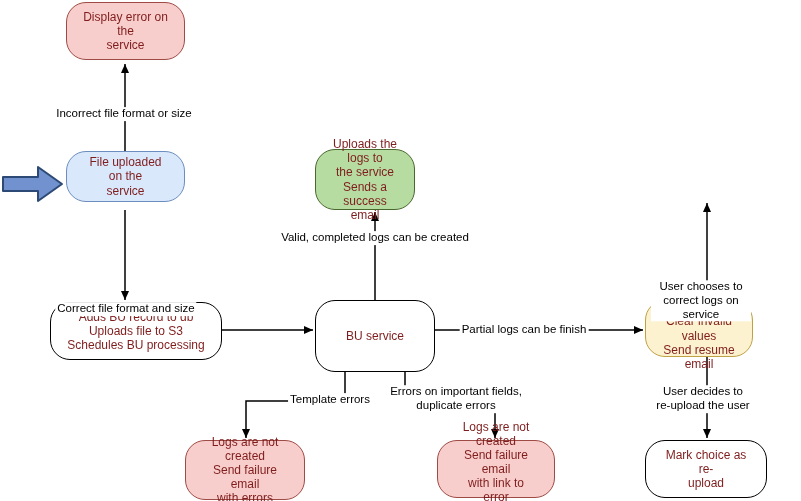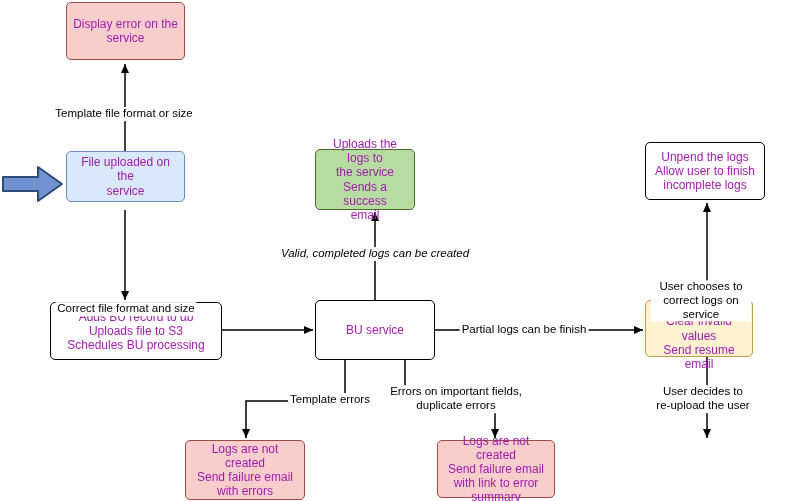--- a/index.html
+++ b/index.html
@@ -13,31 +13,31 @@
   }
   #wires {
     position: absolute;
     left: 0; top: 0;
     z-index: 1;
   }
   .node {
     position: absolute;
     box-sizing: border-box;
     border: 1.5px solid #000000;
-    border-radius: 5px;
+    border-radius: 20px;
     background: #ffffff;
     display: flex;
     align-items: center;
     justify-content: center;
     text-align: center;
     font-size: 12px;
     line-height: 1.17;
-    color: #a21caf;
+    color: #7f1d1d;
     white-space: pre-line;
-    padding: 2px 6px;
+    padding: 2px 16px;
     z-index: 2;
   }
   .edge-label {
     position: absolute;
     transform: translate(-50%, -50%);
     background: #ffffff;
     padding: 0 2px;
     font-size: 11.5px;
     line-height: 1.2;
     color: #000000;
@@ -71,42 +71,41 @@
     <path d="M3,177 L38,177 L38,167 L62,184 L38,201 L38,191 L3,191 Z" stroke-width="2" stroke-linejoin="round" fill="#7192ce" stroke="#2c4a75"></path>
   </svg>
 
   <div class="node" style="left: 66px; top: 2px; width: 119px; height: 58px; background-color: rgb(248, 206, 204); border-color: rgb(158, 75, 69);">Display error on the
 service</div>
   <div class="node" style="left: 66px; top: 151px; width: 119px; height: 51px; background-color: rgb(218, 232, 252); border-color: rgb(108, 142, 191);">File uploaded on the
 service</div>
   <div class="node" style="left: 50px; top: 302px; width: 172px; height: 58px; background-color: rgb(255, 255, 255); border-color: rgb(0, 0, 0);">Adds BU record to db
 Uploads file to S3
 Schedules BU processing</div>
-  <div class="node" style="left: 315px; top: 300px; width: 120px; height: 60px; background-color: rgb(255, 255, 255); border-color: rgb(0, 0, 0);">BU service</div>
+  <div class="node" style="left: 315px; top: 300px; width: 120px; height: 72px; background-color: rgb(255, 255, 255); border-color: rgb(0, 0, 0);">BU service</div>
   <div class="node" style="left: 315px; top: 149px; width: 100px; height: 61px; background-color: rgb(183, 220, 162); border-color: rgb(73, 104, 45);">Uploads the logs to
 the service
 Sends a success
 email</div>
   <div class="node" style="left: 645px; top: 300px; width: 108px; height: 57px; background-color: rgb(253, 242, 207); border-color: rgb(191, 161, 69);">Create pending logs
 Clear invalid values
 Send resume email</div>
-  <div class="node" style="left: 645px; top: 142px; width: 120px; height: 58px; background-color: rgb(255, 255, 255); border-color: rgb(0, 0, 0);">Unpend the logs
-Allow user to finish
-incomplete logs</div>
+  <div class="node" style="left: 645px; top: 440px; width: 122px; height: 58px; background-color: rgb(255, 255, 255); border-color: rgb(0, 0, 0);">Mark choice as re-
+upload</div>
   <div class="node" style="left: 185px; top: 440px; width: 120px; height: 60px; background-color: rgb(248, 206, 204); border-color: rgb(158, 75, 69);">Logs are not created
 Send failure email
 with errors</div>
   <div class="node" style="left: 437px; top: 440px; width: 118px; height: 58px; background-color: rgb(248, 206, 204); border-color: rgb(158, 75, 69);">Logs are not created
 Send failure email
 with link to error
 summary</div>
 
-  <div class="edge-label" style="left:124px; top:114px;">Template file format or size</div>
+  <div class="edge-label" style="left:124px; top:114px;">Incorrect file format or size</div>
   <div class="edge-label" style="left:126px; top:261px;margin-top:48px;">Correct file format and size</div>
-  <div class="edge-label" style="left:375px; top:254px;font-style:italic;">Valid, completed logs can be created</div>
+  <div class="edge-label" style="left:375px; top:238px;">Valid, completed logs can be created</div>
   <div class="edge-label" style="left:524px; top:330px;">Partial logs can be finish</div>
   <div class="edge-label" style="left:330px; top:400px;">Template errors</div>
   <div class="edge-label" style="left:456px; top:399px;">Errors on important fields,
 duplicate errors</div>
   <div class="edge-label" style="left:701px; top:256px;margin-top:45px;">User chooses to correct logs on service</div>
   <div class="edge-label" style="left:703px; top:399px;">User decides to re-upload the user</div>
 
 </div>
 
 </body></html>

